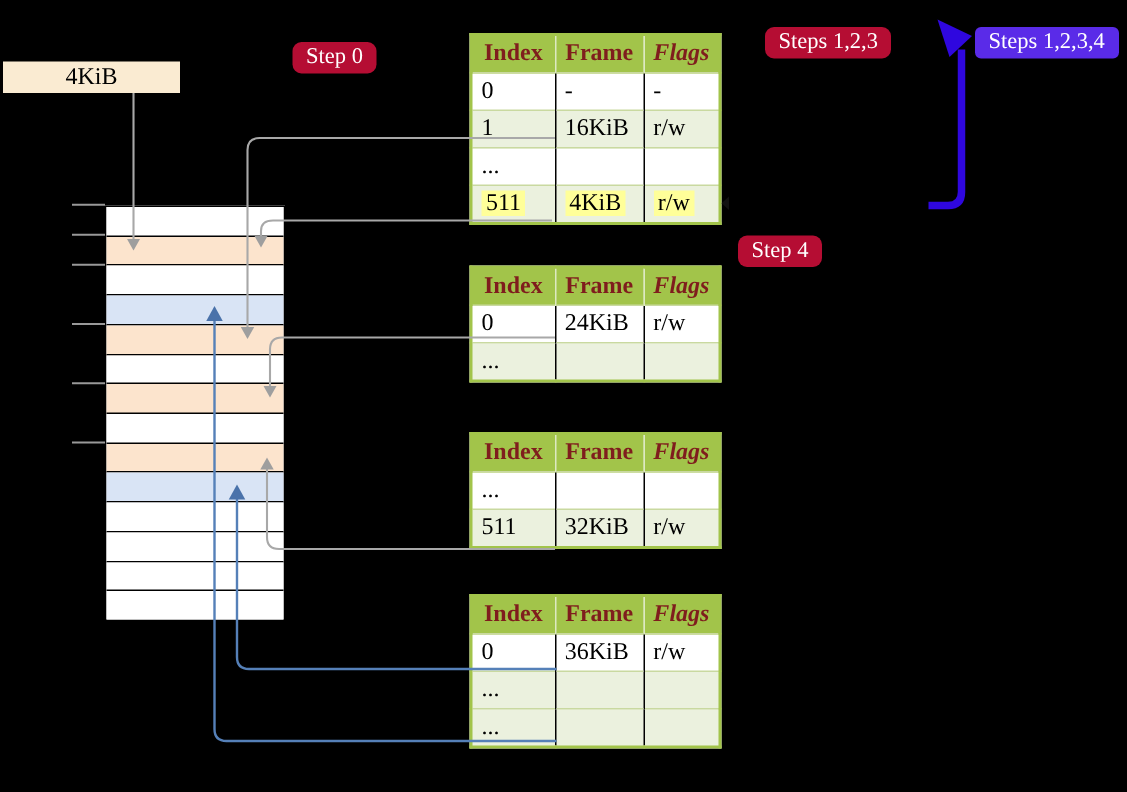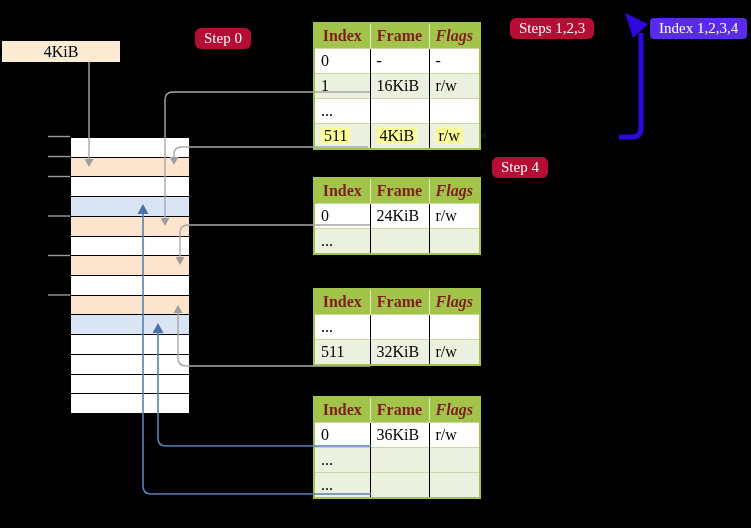--- a/index.html
+++ b/index.html
@@ -69,21 +69,21 @@
 <body>
 
 <div class="canvas">
 
   <div class="label-box">
     <span>4KiB</span>
   </div>
 
   <div class="badge red" id="badge-step0">Step 0</div>
   <div class="badge red" id="badge-steps123">Steps 1,2,3</div>
-  <div class="badge purple" id="badge-steps1234">Index 1,2,3,4</div>
+  <div class="badge purple" id="badge-steps1234">Steps 1,2,3,4</div>
   <div class="badge red" id="badge-step4">Step 4</div>
 
   <div class="mem-col">
       <div class="mrow white"></div>
       <div class="mrow peach"></div>
       <div class="mrow white"></div>
       <div class="mrow blue"></div>
       <div class="mrow peach"></div>
       <div class="mrow white"></div>
       <div class="mrow peach"></div>

